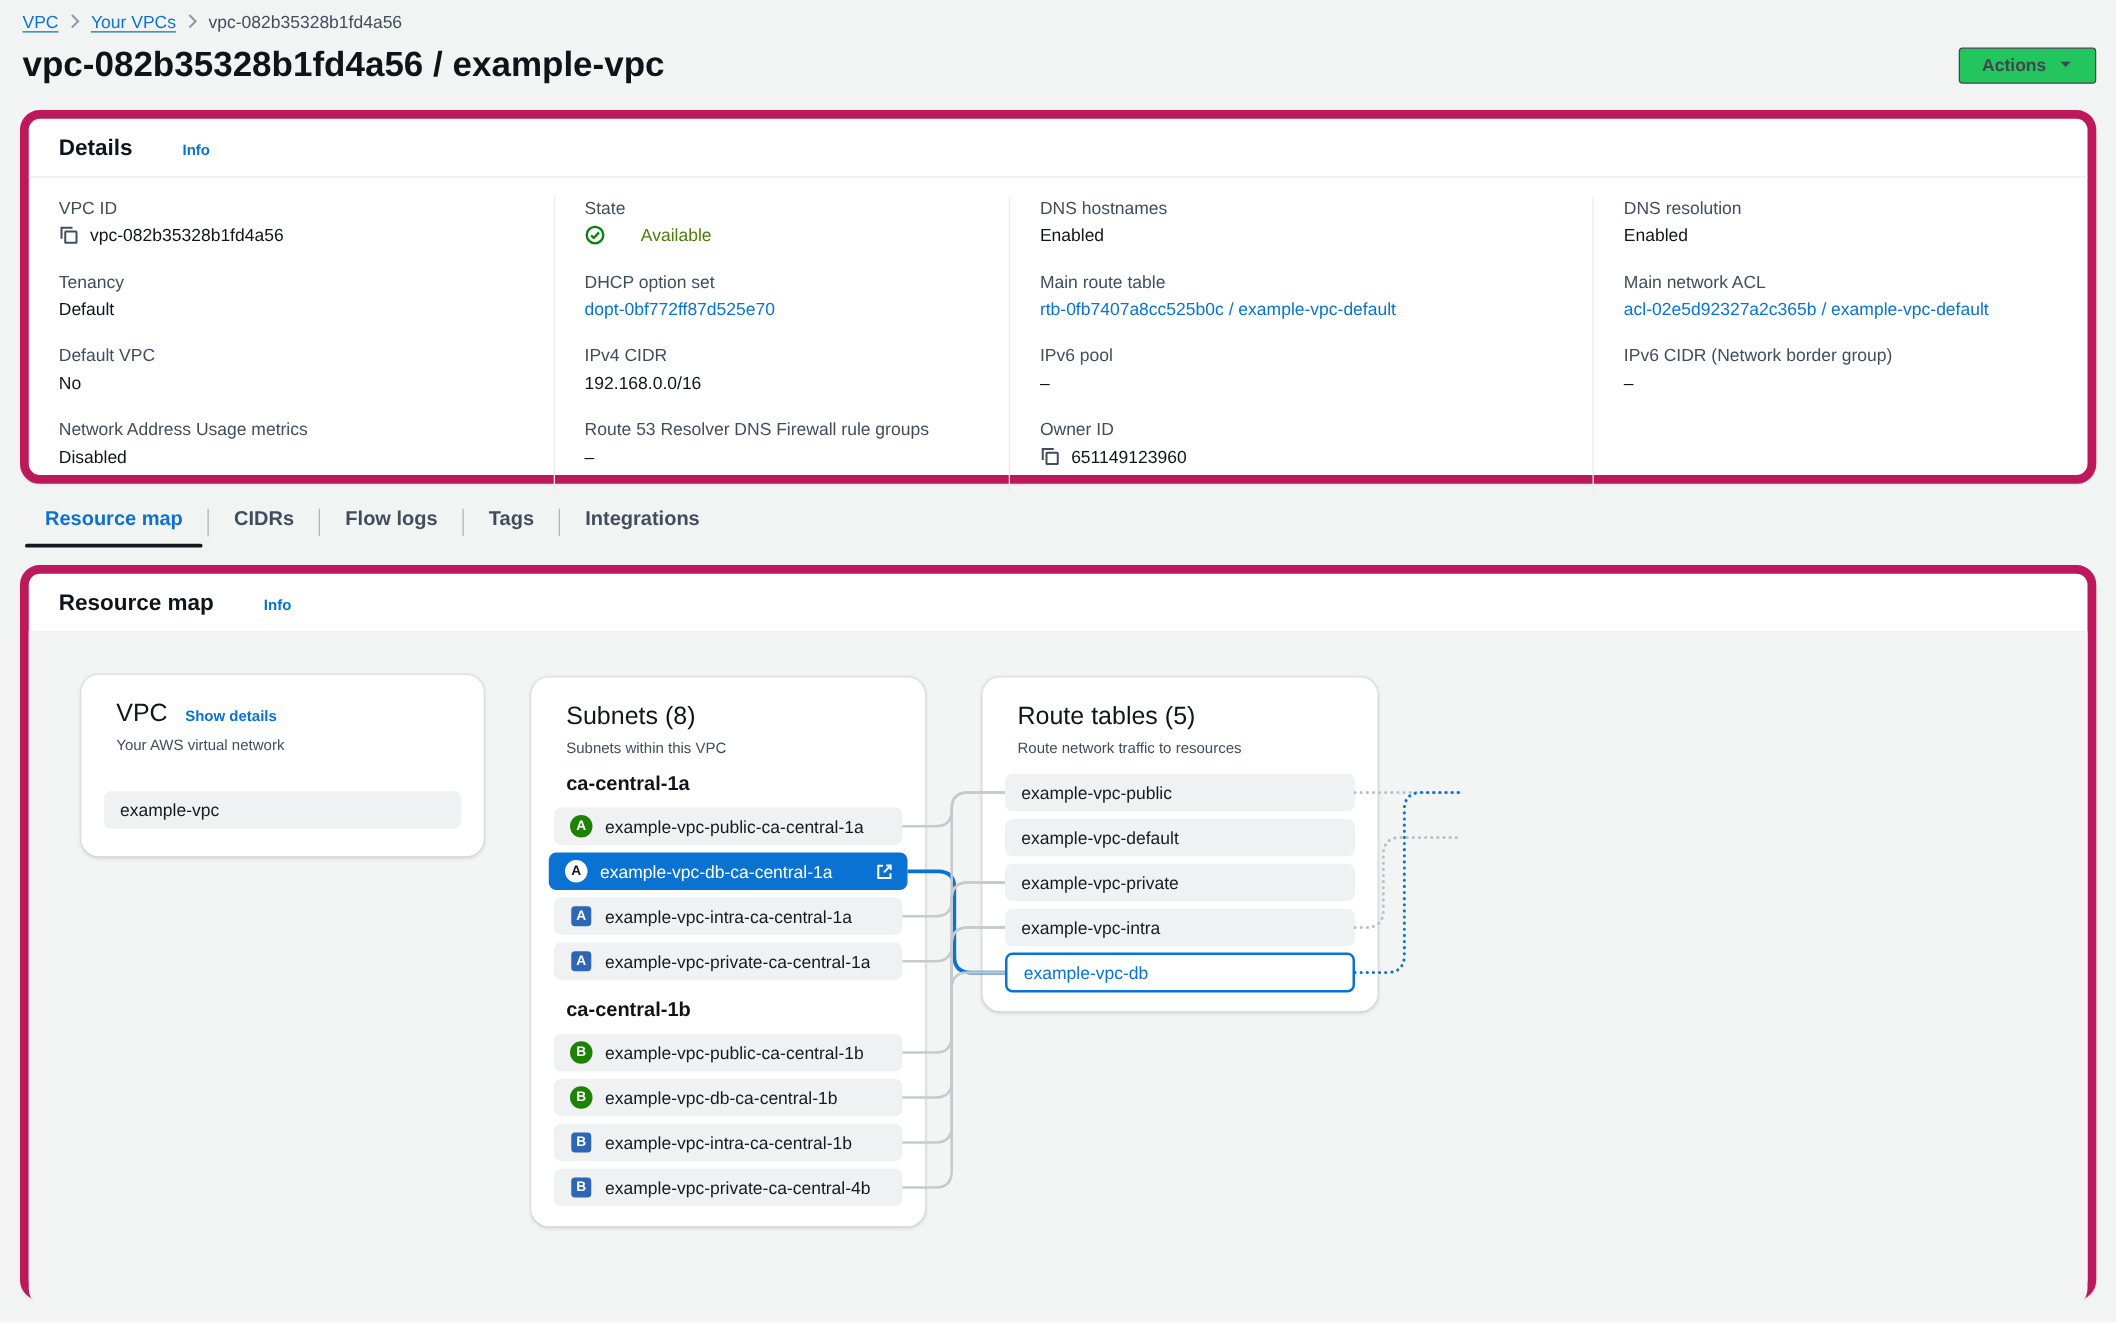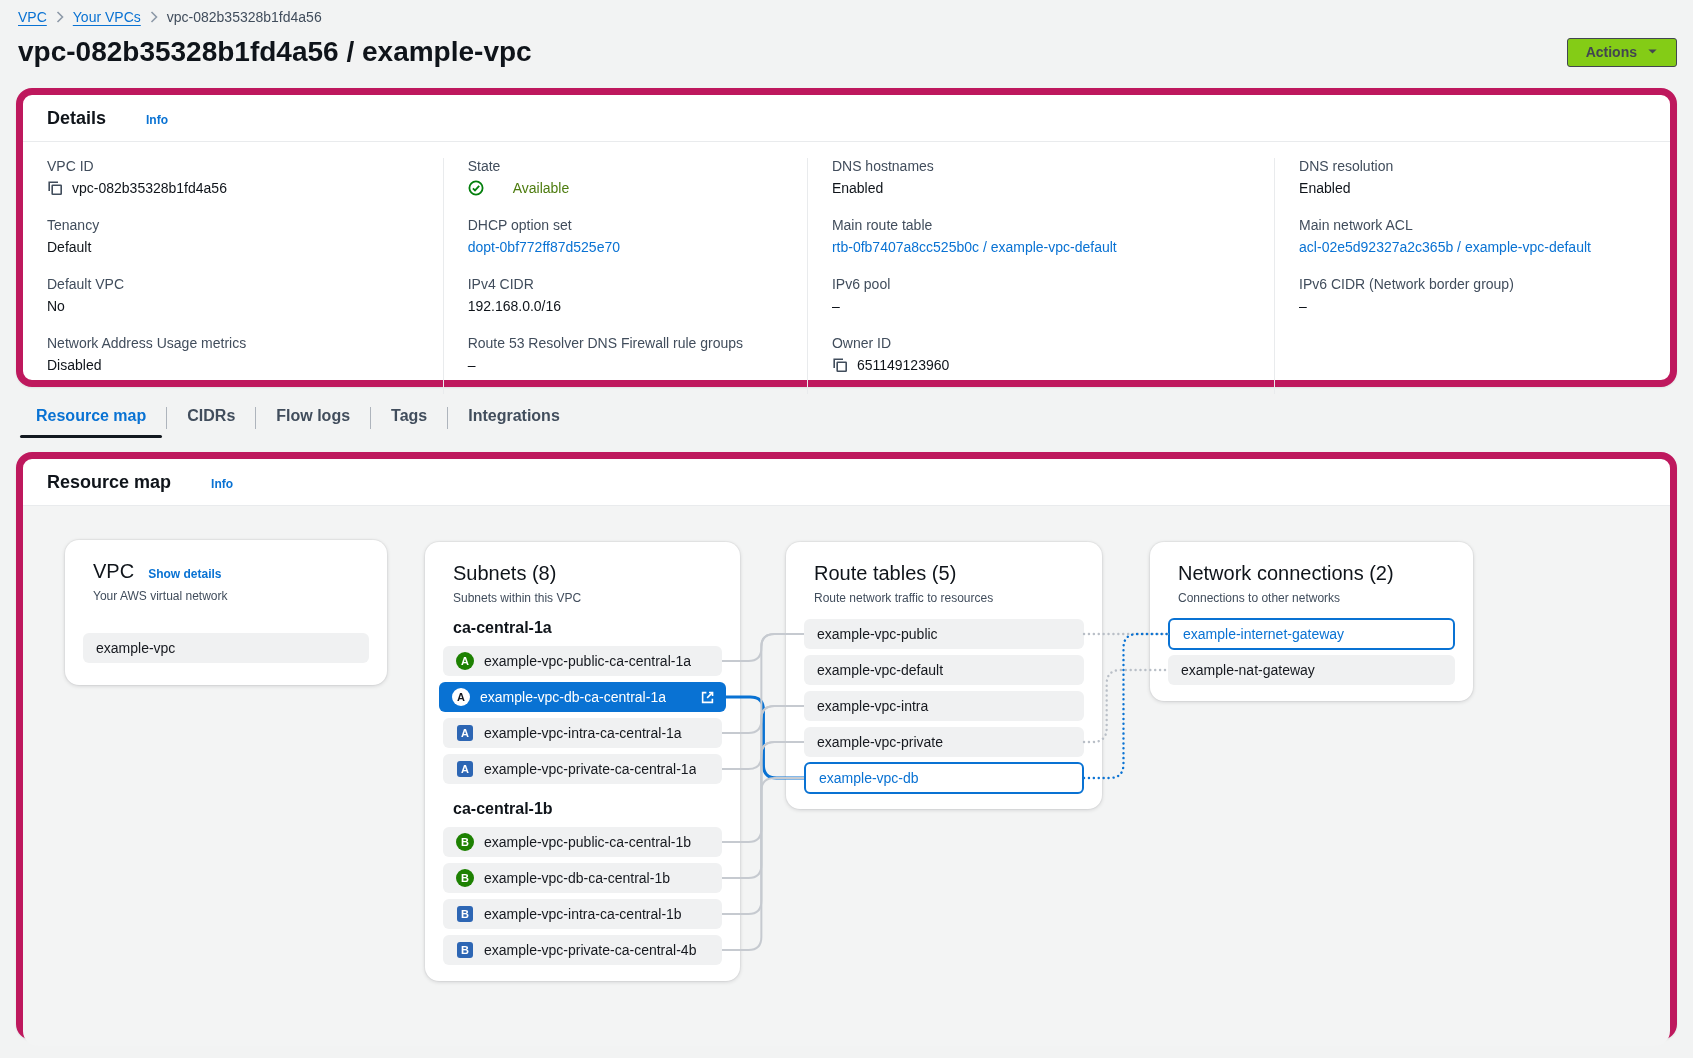--- a/index.html
+++ b/index.html
@@ -17,21 +17,21 @@
   button { font-family:inherit; }
 
   
   .breadcrumb { position:absolute; left:18px; top:9px; display:flex; align-items:center; gap:9px; font-size:14px; }
   .bc-link { color:#0972d3; text-decoration:underline; text-underline-offset:3px; text-decoration-thickness:1px; cursor:pointer; }
   .bc-current { color:#414d5c; }
   .bc-sep { display:flex; align-items:center; }
 
   .title-row { position:absolute; left:18px; top:36px; width:1659px; display:flex; justify-content:space-between; align-items:center; }
   .page-title { font-size:28px; font-weight:700; margin:0; color:#0f141a; }
-  .actions-btn { display:flex; align-items:center; gap:10px; background:#84cc16; border:1px solid #424650; border-radius:3px; padding:5px 18px 6px; font-size:14px; font-weight:700; color:#424650; cursor:pointer; }
+  .actions-btn { display:flex; align-items:center; gap:10px; background:#22c55e; border:1px solid #424650; border-radius:3px; padding:5px 18px 6px; font-size:14px; font-weight:700; color:#424650; cursor:pointer; }
 
   
   .panel { background:#fff; border:7px solid #be185d; border-radius:16px; box-shadow:0 1px 2px rgba(0,28,36,.08); }
   .panel-head { display:flex; align-items:baseline; gap:12px; padding:13px 24px 12px; border-bottom:1px solid #e9ebed; }
   .panel-title { font-size:18px; font-weight:700; color:#0f141a; }
   .info-link { font-size:12px; font-weight:700; color:#0972d3; cursor:pointer;padding-left:28px; }
 
   #details-panel { position:absolute; left:16px; top:88px; width:1661px; height:299px; }
   .details-grid { display:grid; grid-template-columns:1.06fr .92fr 1.18fr 1fr; padding:16px 0 0; }
   .details-col { padding:0 24px; }
@@ -342,47 +342,31 @@
         <div class="card-sub">Route network traffic to resources</div>
       </div>
       <div class="card-items" id="rt-items">
           <div class="rm-row">
             <span class="rm-label">example-vpc-public</span>
           </div>
           <div class="rm-row">
             <span class="rm-label">example-vpc-default</span>
           </div>
           <div class="rm-row">
+            <span class="rm-label">example-vpc-private</span>
+          </div>
+          <div class="rm-row">
             <span class="rm-label">example-vpc-intra</span>
-          </div>
-          <div class="rm-row">
-            <span class="rm-label">example-vpc-private</span>
           </div>
           <div class="rm-row highlighted">
             <span class="rm-label">example-vpc-db</span>
           </div>
         </div>
     </div>
 
-    <div class="card" id="nc-card">
-      <div class="card-head">
-        <div class="card-title-row">
-          <span class="card-title">Network connections (2)</span>
-        </div>
-        <div class="card-sub">Connections to other networks</div>
-      </div>
-      <div class="card-items" id="nc-items">
-          <div class="rm-row highlighted">
-            <span class="rm-label">example-internet-gateway</span>
-          </div>
-          <div class="rm-row">
-            <span class="rm-label">example-nat-gateway</span>
-          </div>
-        </div>
-    </div>
 
     <svg id="edges" width="1659" height="540">
         <path d="M699,155 L725.36,155 Q738.36,155 738.36,142 L738.36,141 Q738.36,128 751.36,128 L781,128" class="edge solid-gray"></path>
         <path d="M703,191 L727.44,191 Q740.44,191 740.44,204 L740.44,259 Q740.44,272 753.44,272 L781,272" class="edge solid-blue"></path>
         <path d="M699,227 L725.36,227 Q738.36,227 738.36,214 L738.36,213 Q738.36,200 751.36,200 L781,200" class="edge solid-gray"></path>
         <path d="M699,263 L725.36,263 Q738.36,263 738.36,250 L738.36,249 Q738.36,236 751.36,236 L781,236" class="edge solid-gray"></path>
         <path d="M699,336 L725.36,336 Q738.36,336 738.36,323 L738.36,141 Q738.36,128 751.36,128 L781,128" class="edge solid-gray"></path>
         <path d="M699,372 L725.36,372 Q738.36,372 738.36,359 L738.36,285 Q738.36,272 751.36,272 L781,272" class="edge solid-gray"></path>
         <path d="M699,408 L725.36,408 Q738.36,408 738.36,395 L738.36,213 Q738.36,200 751.36,200 L781,200" class="edge solid-gray"></path>
         <path d="M699,444 L725.36,444 Q738.36,444 738.36,431 L738.36,249 Q738.36,236 751.36,236 L781,236" class="edge solid-gray"></path>

